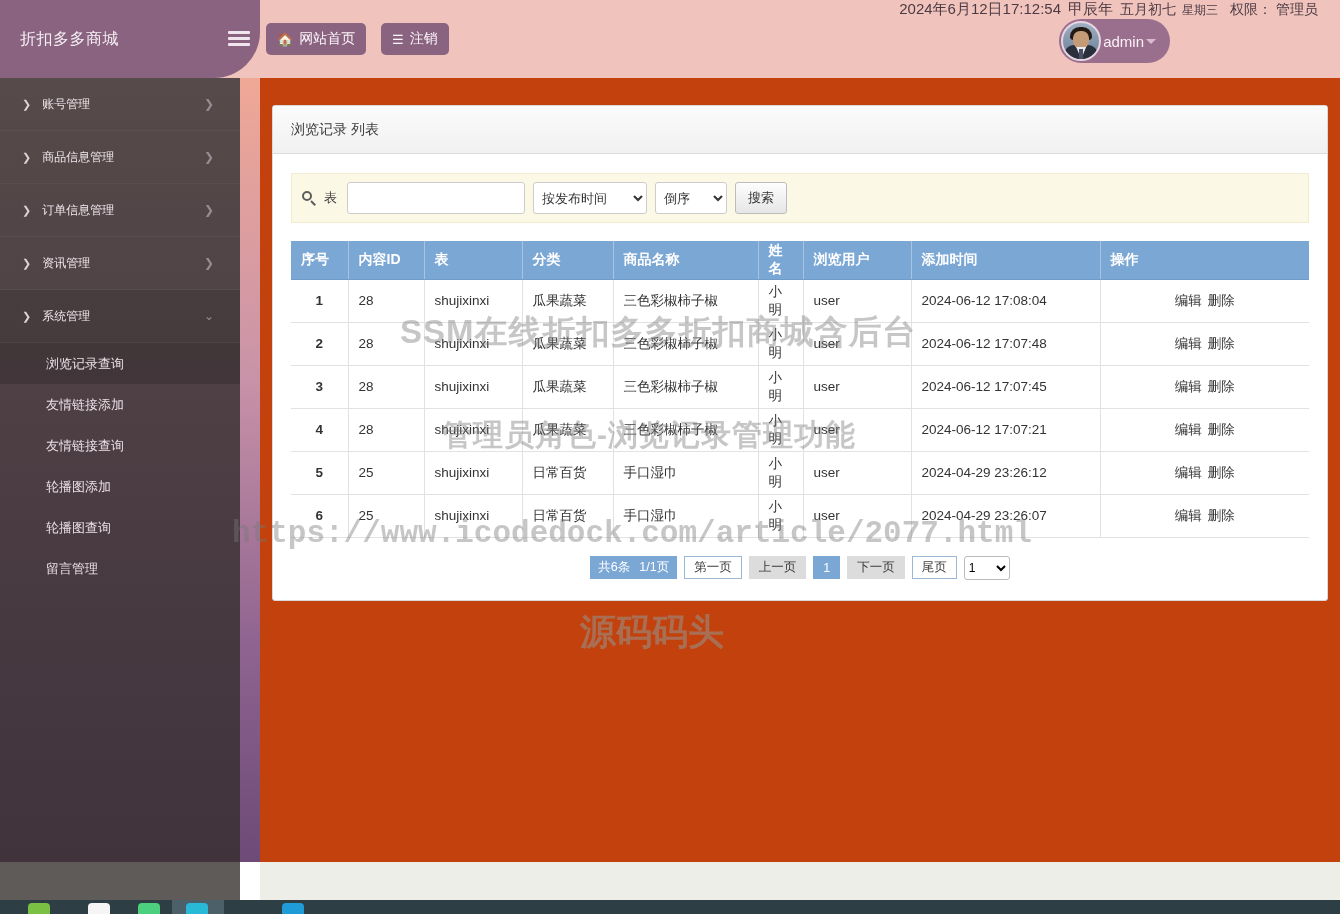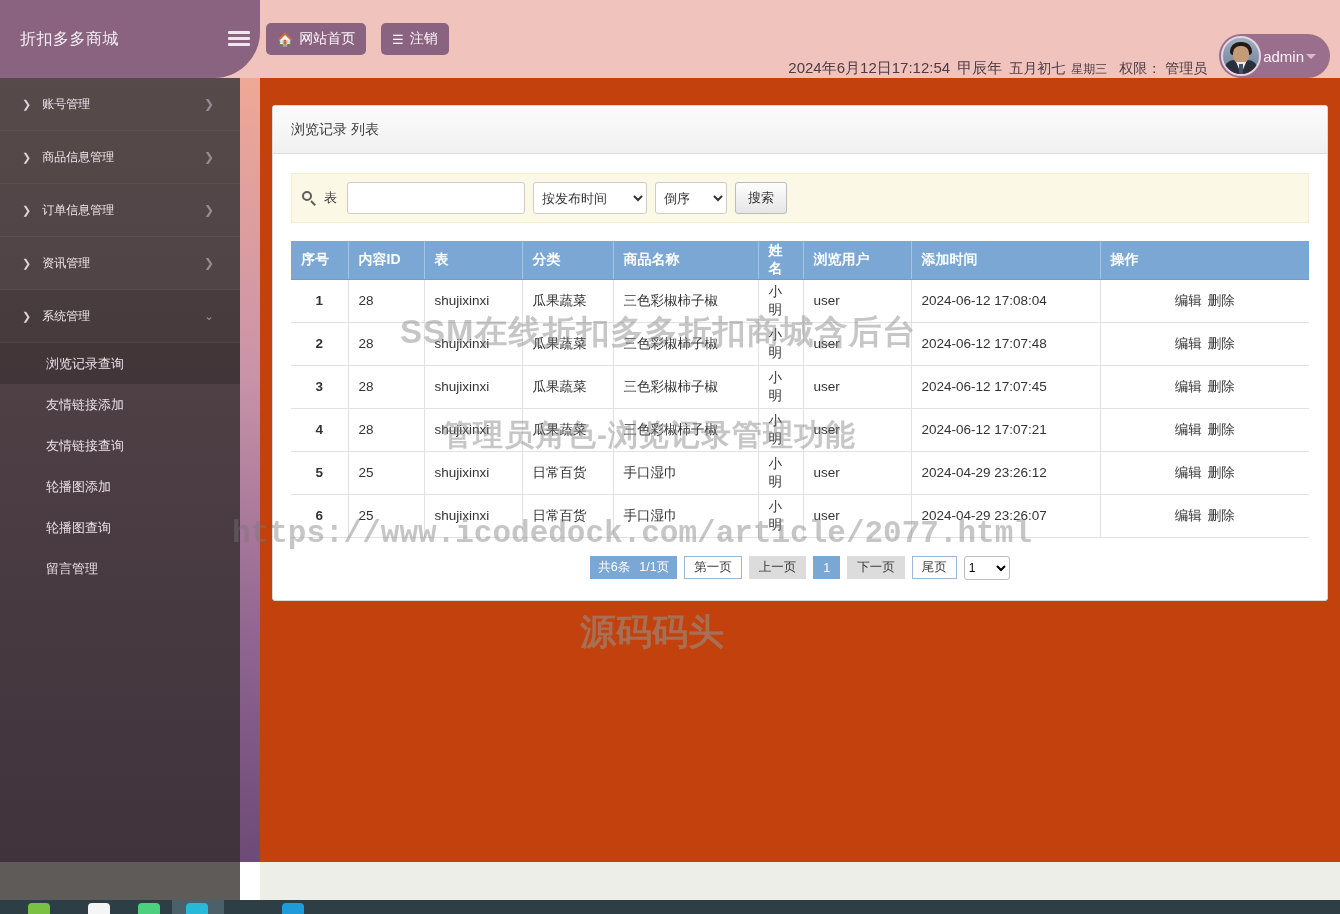--- a/index.html
+++ b/index.html
@@ -42,21 +42,21 @@
     font-family: inherit; font-size: 14px;
     padding: 0 11px; cursor: pointer;
     display: flex; align-items: center; gap: 6px; white-space: nowrap;
   }
   #btn-home { left: 266px; }
   #btn-logout { left: 381px; }
   .hdr-btn .gl { font-size: 13px; line-height: 1; }
 
   #hdr-right {
     position: absolute; right: 10px; top: 0; height: 78px;
-    display: flex; align-items: flex-end; gap: 0;
+    display: flex; align-items: center; gap: 0; flex-direction: column;
   }
   #datetime-block {
     display: flex; align-items: baseline; color: #4c3a44;
     white-space: nowrap; margin-right: 12px;
   }
   #datetime { font-size: 15px; }
   #ganzhi { font-size: 15px; margin-left: 7px; }
   #lunar { font-size: 14px; margin-left: 7px; }
   #weekday { font-size: 12px; margin-left: 6px; }
   #role-label { font-size: 14px; margin-left: 12px; }

